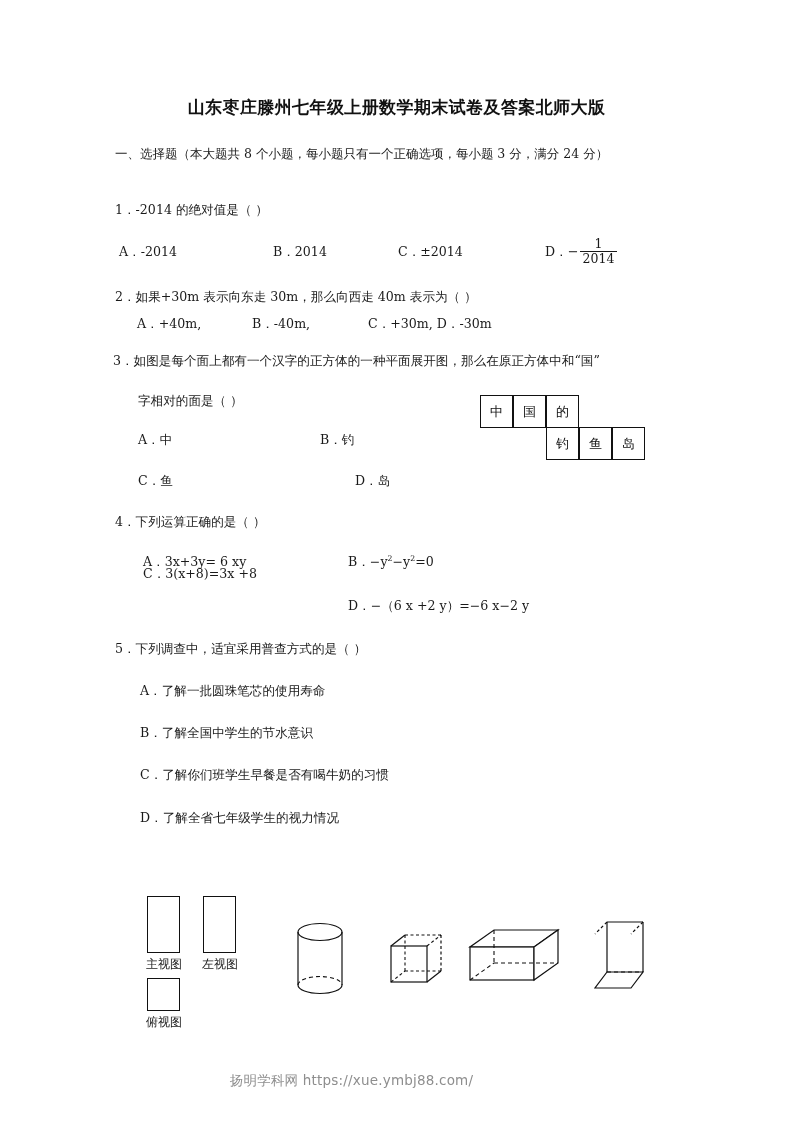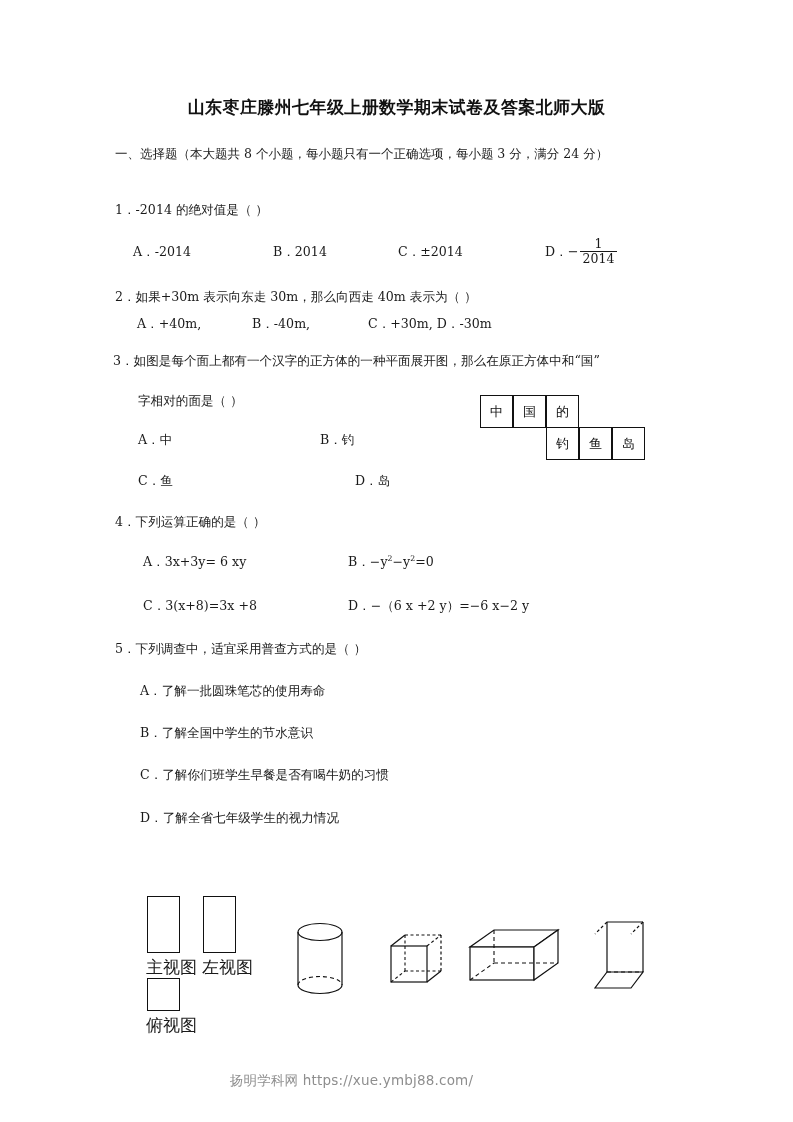--- a/index.html
+++ b/index.html
@@ -116,21 +116,21 @@
   
   .views { position: absolute; left: 0; top: 0; }
   .viewbox {
     position: absolute;
     border: 1.4px solid #111;
     box-sizing: border-box;
     background: #fff;
   }
   .viewlabel {
     position: absolute;
-    font-size: 17px;
+    font-size: 12px;
     color: #1a1a1a;
     white-space: nowrap;
   }
 
   .shape { position: absolute; }
 
   
   .footer {
     position: absolute;
     left: 0; top: 1072px;
@@ -145,21 +145,21 @@
 </head>
 <body>
 
 <div class="page">
 
   <div class="doc-title">山东枣庄滕州七年级上册数学期末试卷及答案北师大版</div>
 
   <div class="section-head">一、选择题（本大题共 8 个小题，每小题只有一个正确选项，每小题 3 分，满分 24 分）</div>
 
   <div class="qtext" style="left:115px; top:201px;">1．-2014 的绝对值是（      ）</div>
-  <div class="opt" style="left:133px; top:244px;">A．-2014</div>
+  <div class="opt" style="left:119px; top:244px;">A．-2014</div>
   <div class="opt" style="left:273px; top:244px;">B．2014</div>
   <div class="opt" style="left:398px; top:244px;">C．±2014</div>
   <div class="opt" style="left:545px; top:238px;">
     <span>D．</span><span class="minus-big">−</span><span class="frac"><span class="num">1</span><span class="den">2014</span></span>
   </div>
 
   <div class="qtext" style="left:115px; top:288px;">2．如果+30m 表示向东走 30m，那么向西走 40m 表示为（      ）</div>
   <div class="opt" style="left:137px; top:316px;">A．+40m,</div>
   <div class="opt" style="left:252px; top:316px;">B．-40m,</div>
   <div class="opt" style="left:368px; top:316px;">C．+30m, D．-30m</div>
@@ -176,21 +176,21 @@
     <div class="cell" style="left:33px; top:0px;">国</div>
     <div class="cell" style="left:66px; top:0px;">的</div>
     <div class="cell" style="left:66px; top:32px;">钓</div>
     <div class="cell" style="left:99px; top:32px;">鱼</div>
     <div class="cell" style="left:132px;top:32px;">岛</div>
   </div>
 
   <div class="qtext" style="left:115px; top:513px;">4．下列运算正确的是（      ）</div>
   <div class="opt" style="left:143px; top:554px;">A．3x+3y= 6  xy</div>
   <div class="opt" style="left:348px; top:554px;"><span>B．−y</span><sup class="exp">2</sup><span>−y</span><sup class="exp">2</sup><span>=0</span></div>
-  <div class="opt" style="left:143px; top:598px;">C．3(x+8)=3x  +8</div>
+  <div class="opt" style="left:143px; top:566px;">C．3(x+8)=3x  +8</div>
   <div class="opt" style="left:348px; top:598px;">D．−（6 x  +2  y）=−6  x−2  y</div>
 
   <div class="qtext" style="left:115px; top:640px;">5．下列调查中，适宜采用普查方式的是（      ）</div>
   <div class="opt" style="left:140px; top:683px;">A．了解一批圆珠笔芯的使用寿命</div>
   <div class="opt" style="left:140px; top:725px;">B．了解全国中学生的节水意识</div>
   <div class="opt" style="left:140px; top:767px;">C．了解你们班学生早餐是否有喝牛奶的习惯</div>
   <div class="opt" style="left:140px; top:810px;">D．了解全省七年级学生的视力情况</div>
 
 
   <div class="views">

